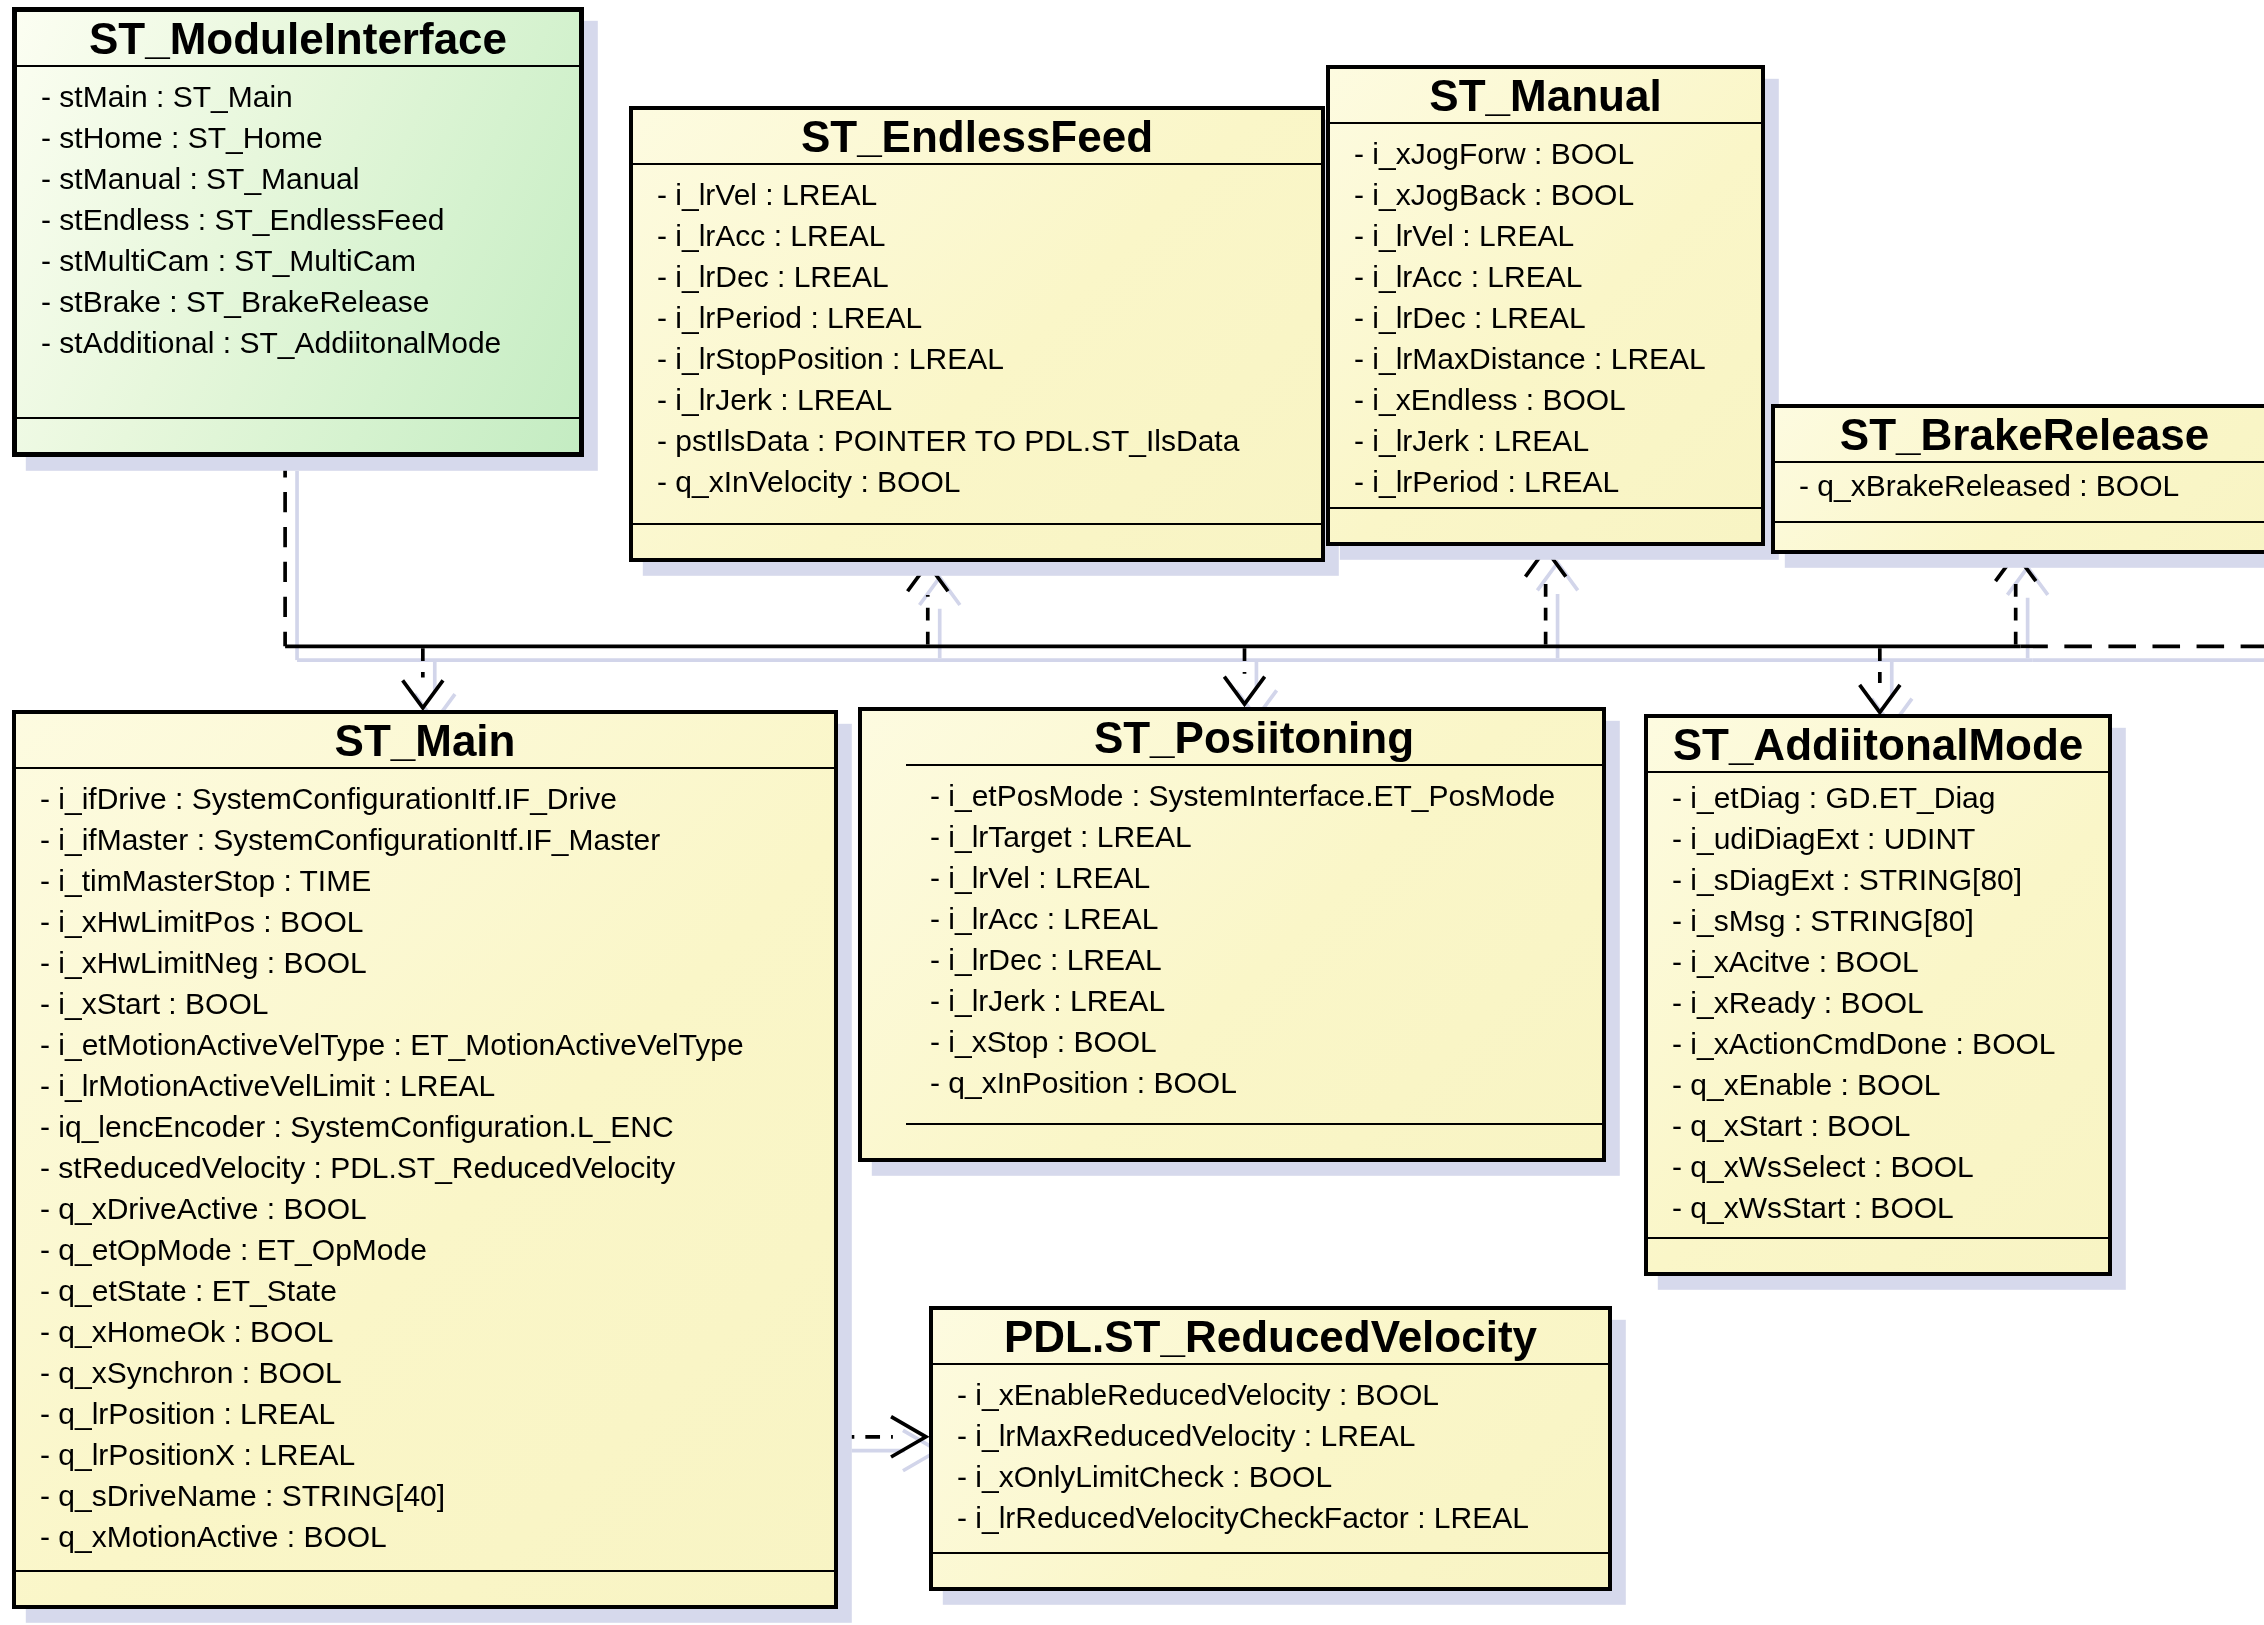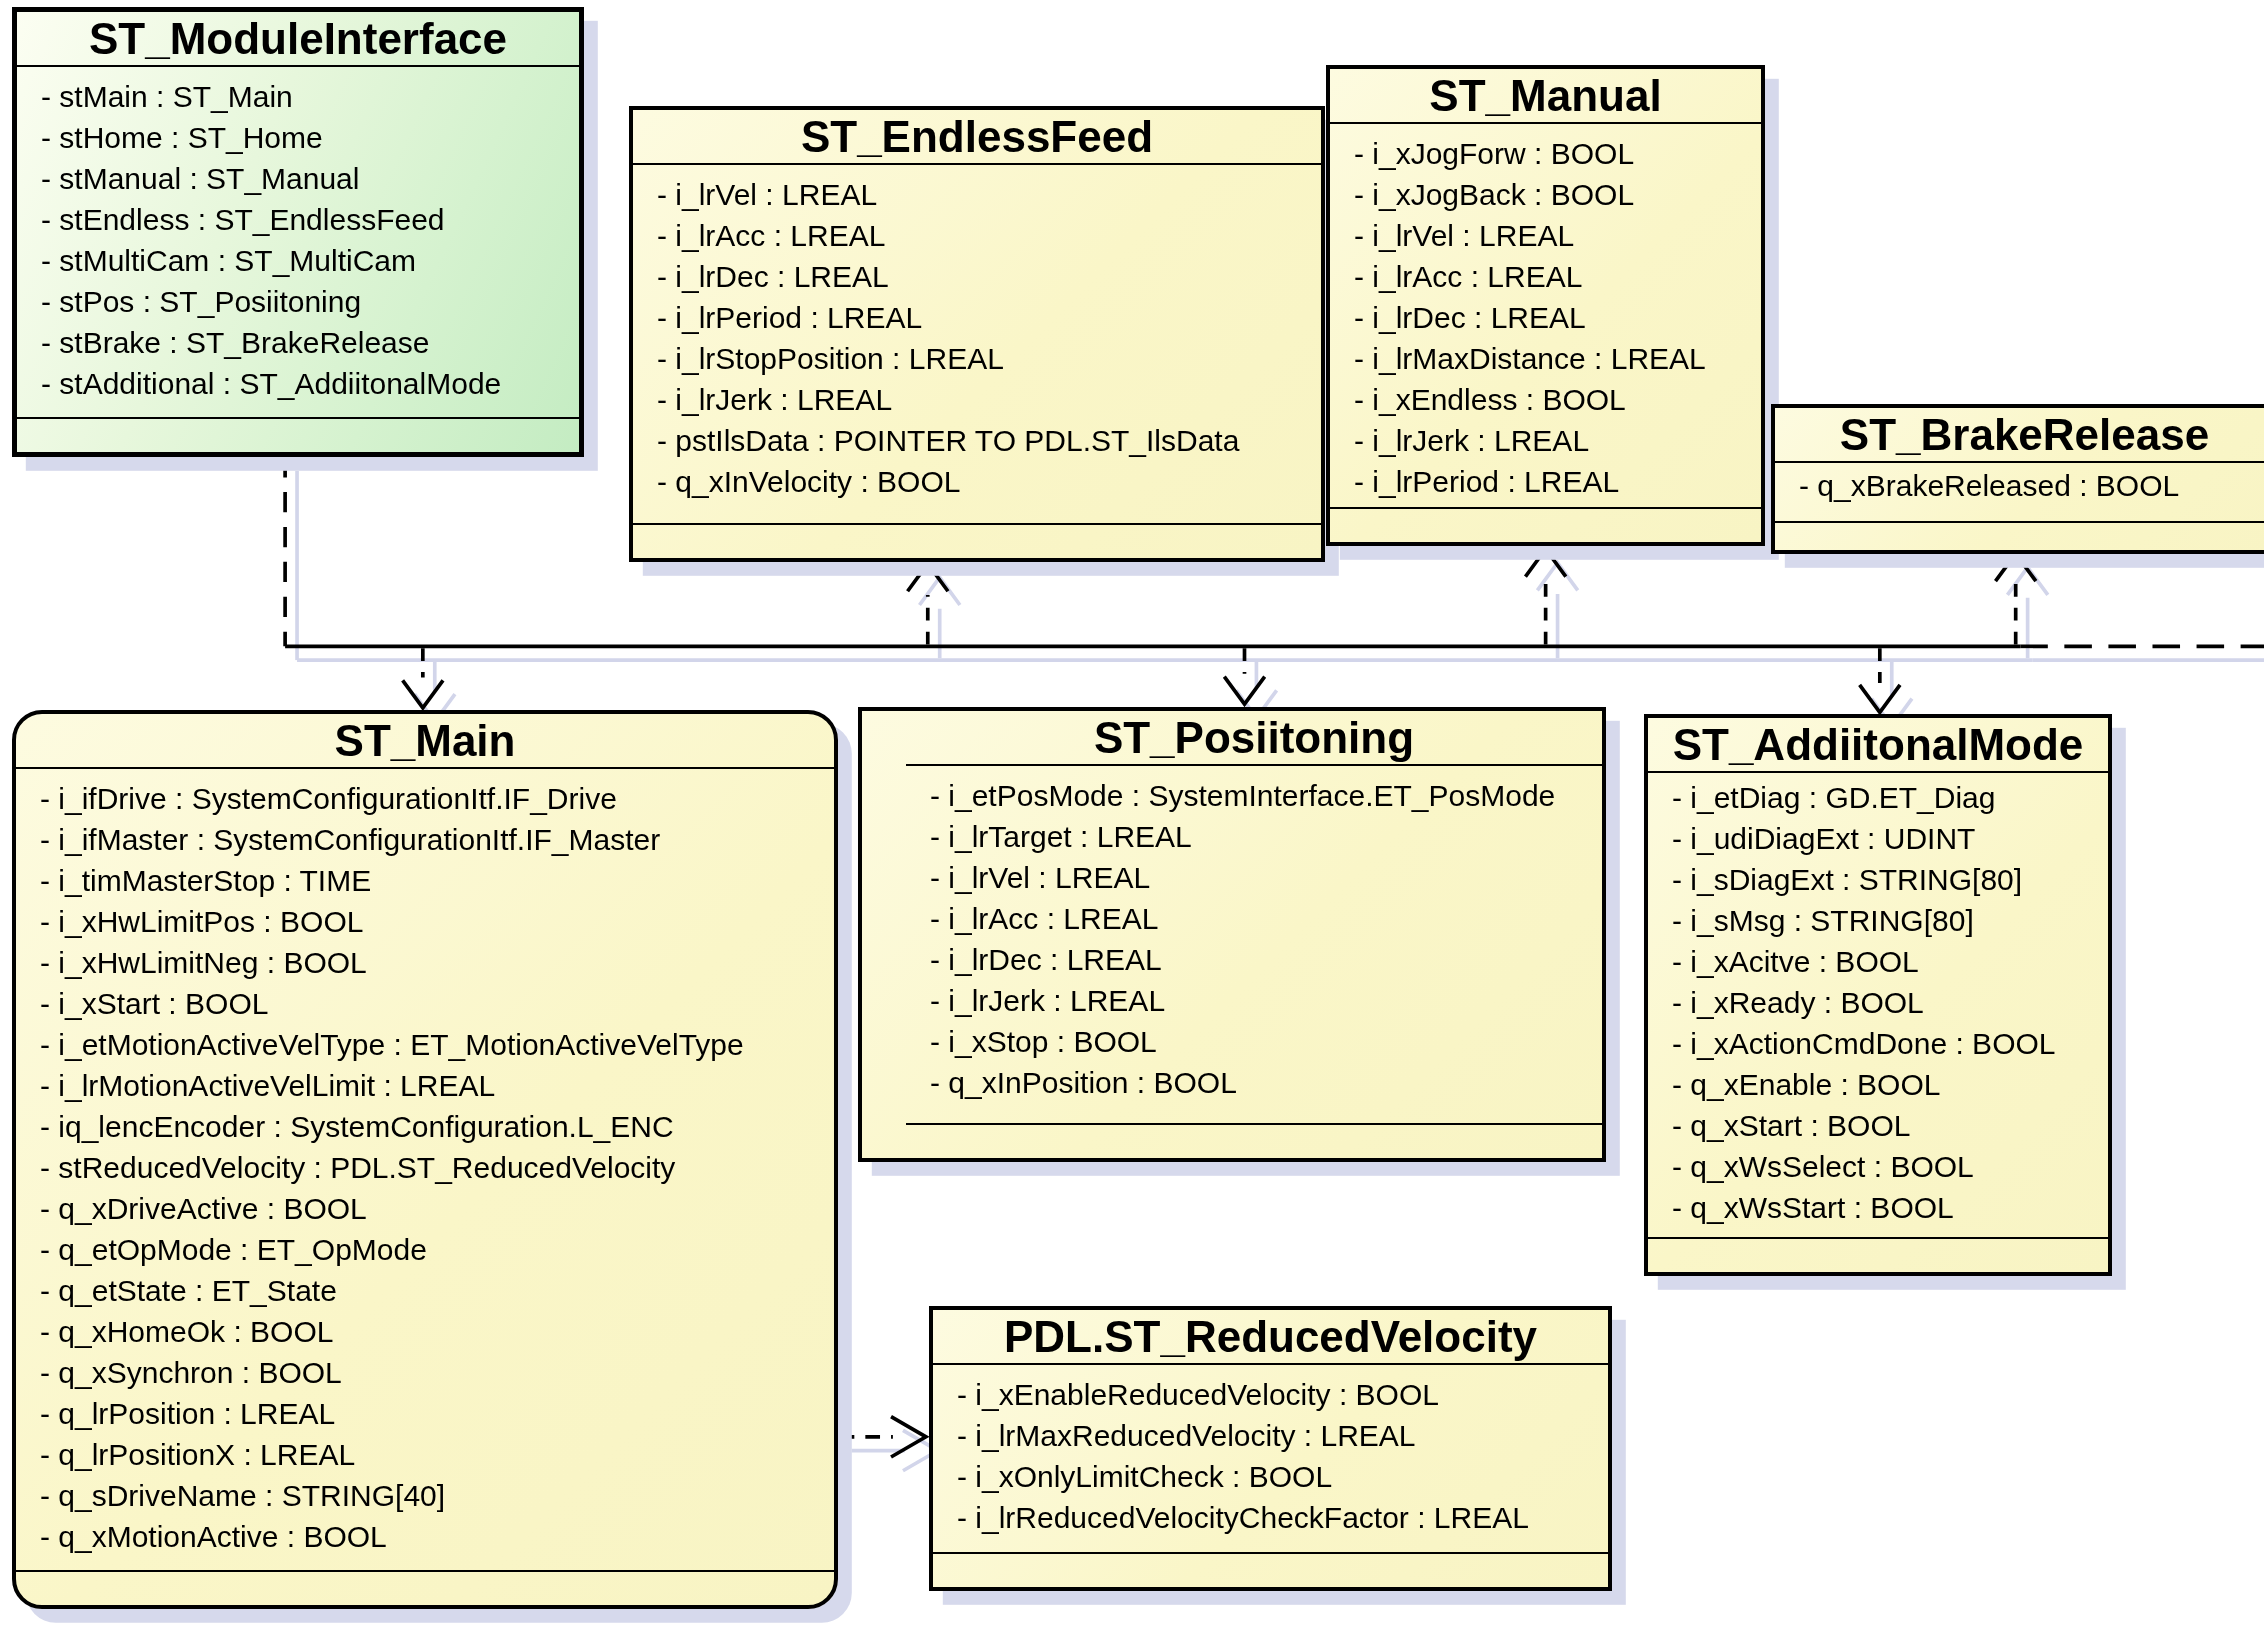--- a/index.html
+++ b/index.html
@@ -108,21 +108,20 @@
   </svg>
 
   <div class="uml-class green" style="left:12px;top:7.3px;width:572px;height:450px;">
     <div class="uml-title">ST_ModuleInterface</div>
     <div class="uml-attrs">
         <div class="uml-attr">- stMain : ST_Main</div>
         <div class="uml-attr">- stHome : ST_Home</div>
         <div class="uml-attr">- stManual : ST_Manual</div>
         <div class="uml-attr">- stEndless : ST_EndlessFeed</div>
         <div class="uml-attr">- stMultiCam : ST_MultiCam</div>
-        <div class="uml-attr">- stPos : ST_Posiitoning</div>
         <div class="uml-attr">- stBrake : ST_BrakeRelease</div>
         <div class="uml-attr">- stAdditional : ST_AddiitonalMode</div>
       </div>
     <div class="uml-footer"></div>
   </div>
 
   <div class="uml-class yellow" style="left:629px;top:106px;width:696px;height:456px;">
     <div class="uml-title">ST_EndlessFeed</div>
     <div class="uml-attrs">
         <div class="uml-attr">- i_lrVel : LREAL</div>
@@ -154,21 +153,21 @@
   </div>
 
   <div class="uml-class yellow" style="left:1771px;top:404px;width:507px;height:150px;">
     <div class="uml-title">ST_BrakeRelease</div>
     <div class="uml-attrs" style="padding-top:1.8px;">
         <div class="uml-attr">- q_xBrakeReleased : BOOL</div>
       </div>
     <div class="uml-footer" style="flex-basis:27.5px;"></div>
   </div>
 
-  <div class="uml-class yellow" style="left:12px;top:710px;width:826px;height:899px;border-radius:30px;">
+  <div class="uml-class yellow" style="left:12px;top:710px;width:826px;height:899px;">
     <div class="uml-title">ST_Main</div>
     <div class="uml-attrs">
         <div class="uml-attr">- i_ifDrive : SystemConfigurationItf.IF_Drive</div>
         <div class="uml-attr">- i_ifMaster : SystemConfigurationItf.IF_Master</div>
         <div class="uml-attr">- i_timMasterStop : TIME</div>
         <div class="uml-attr">- i_xHwLimitPos : BOOL</div>
         <div class="uml-attr">- i_xHwLimitNeg : BOOL</div>
         <div class="uml-attr">- i_xStart : BOOL</div>
         <div class="uml-attr">- i_etMotionActiveVelType : ET_MotionActiveVelType</div>
         <div class="uml-attr">- i_lrMotionActiveVelLimit : LREAL</div>

